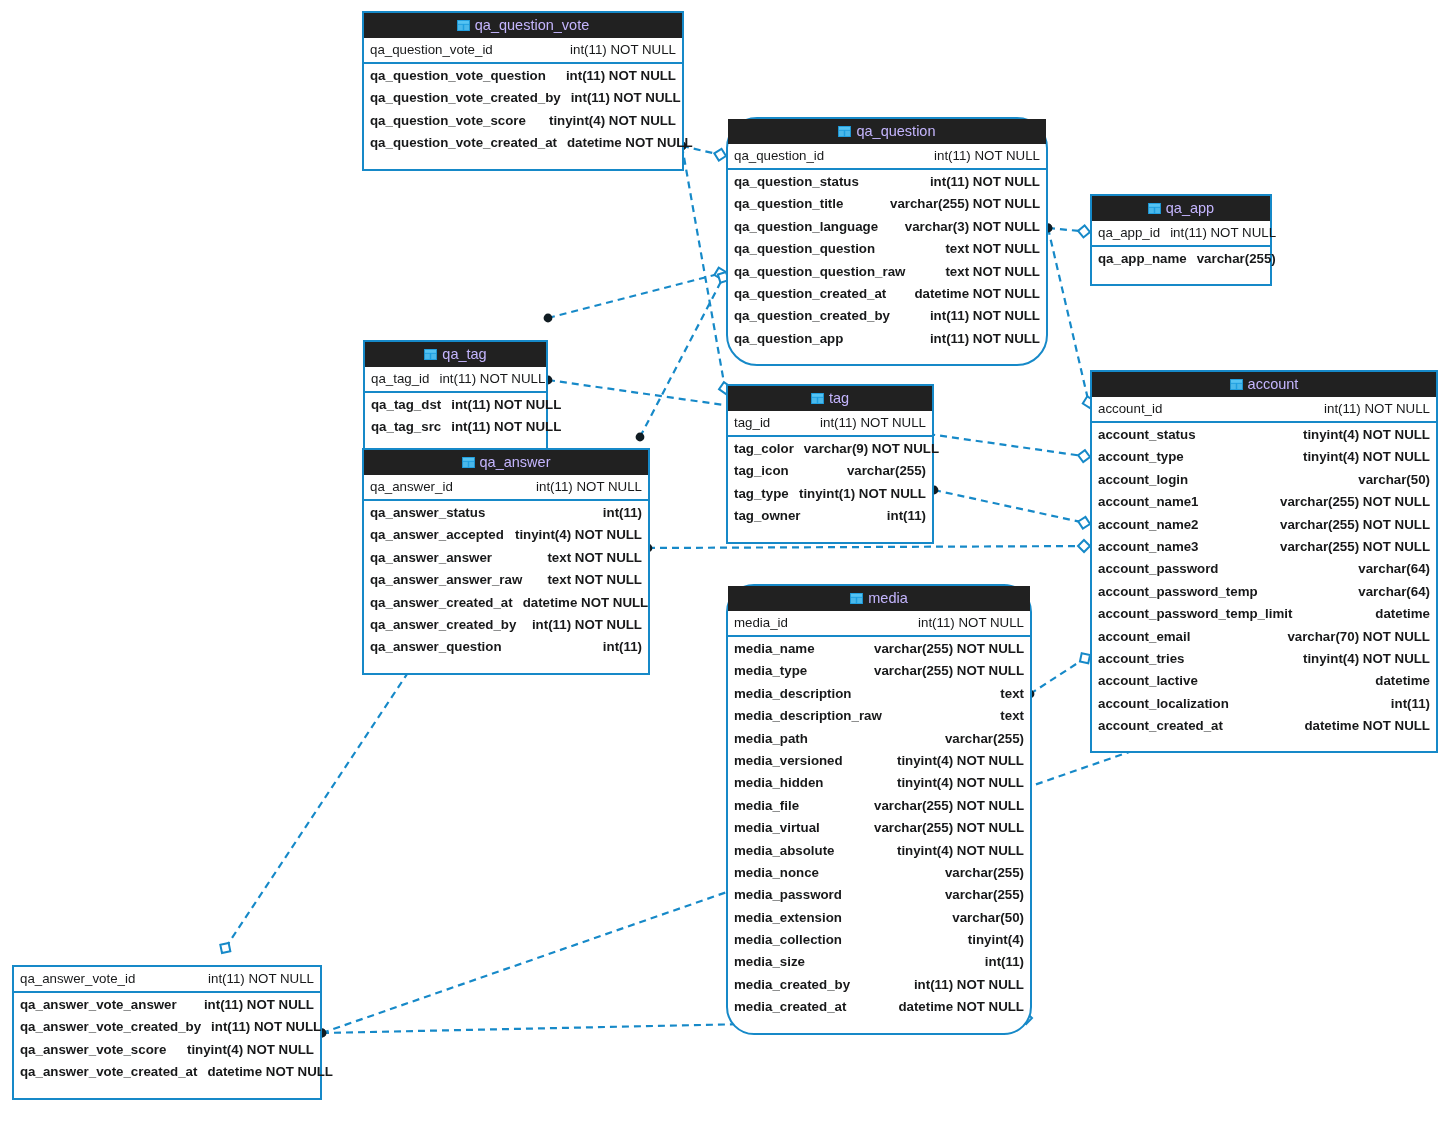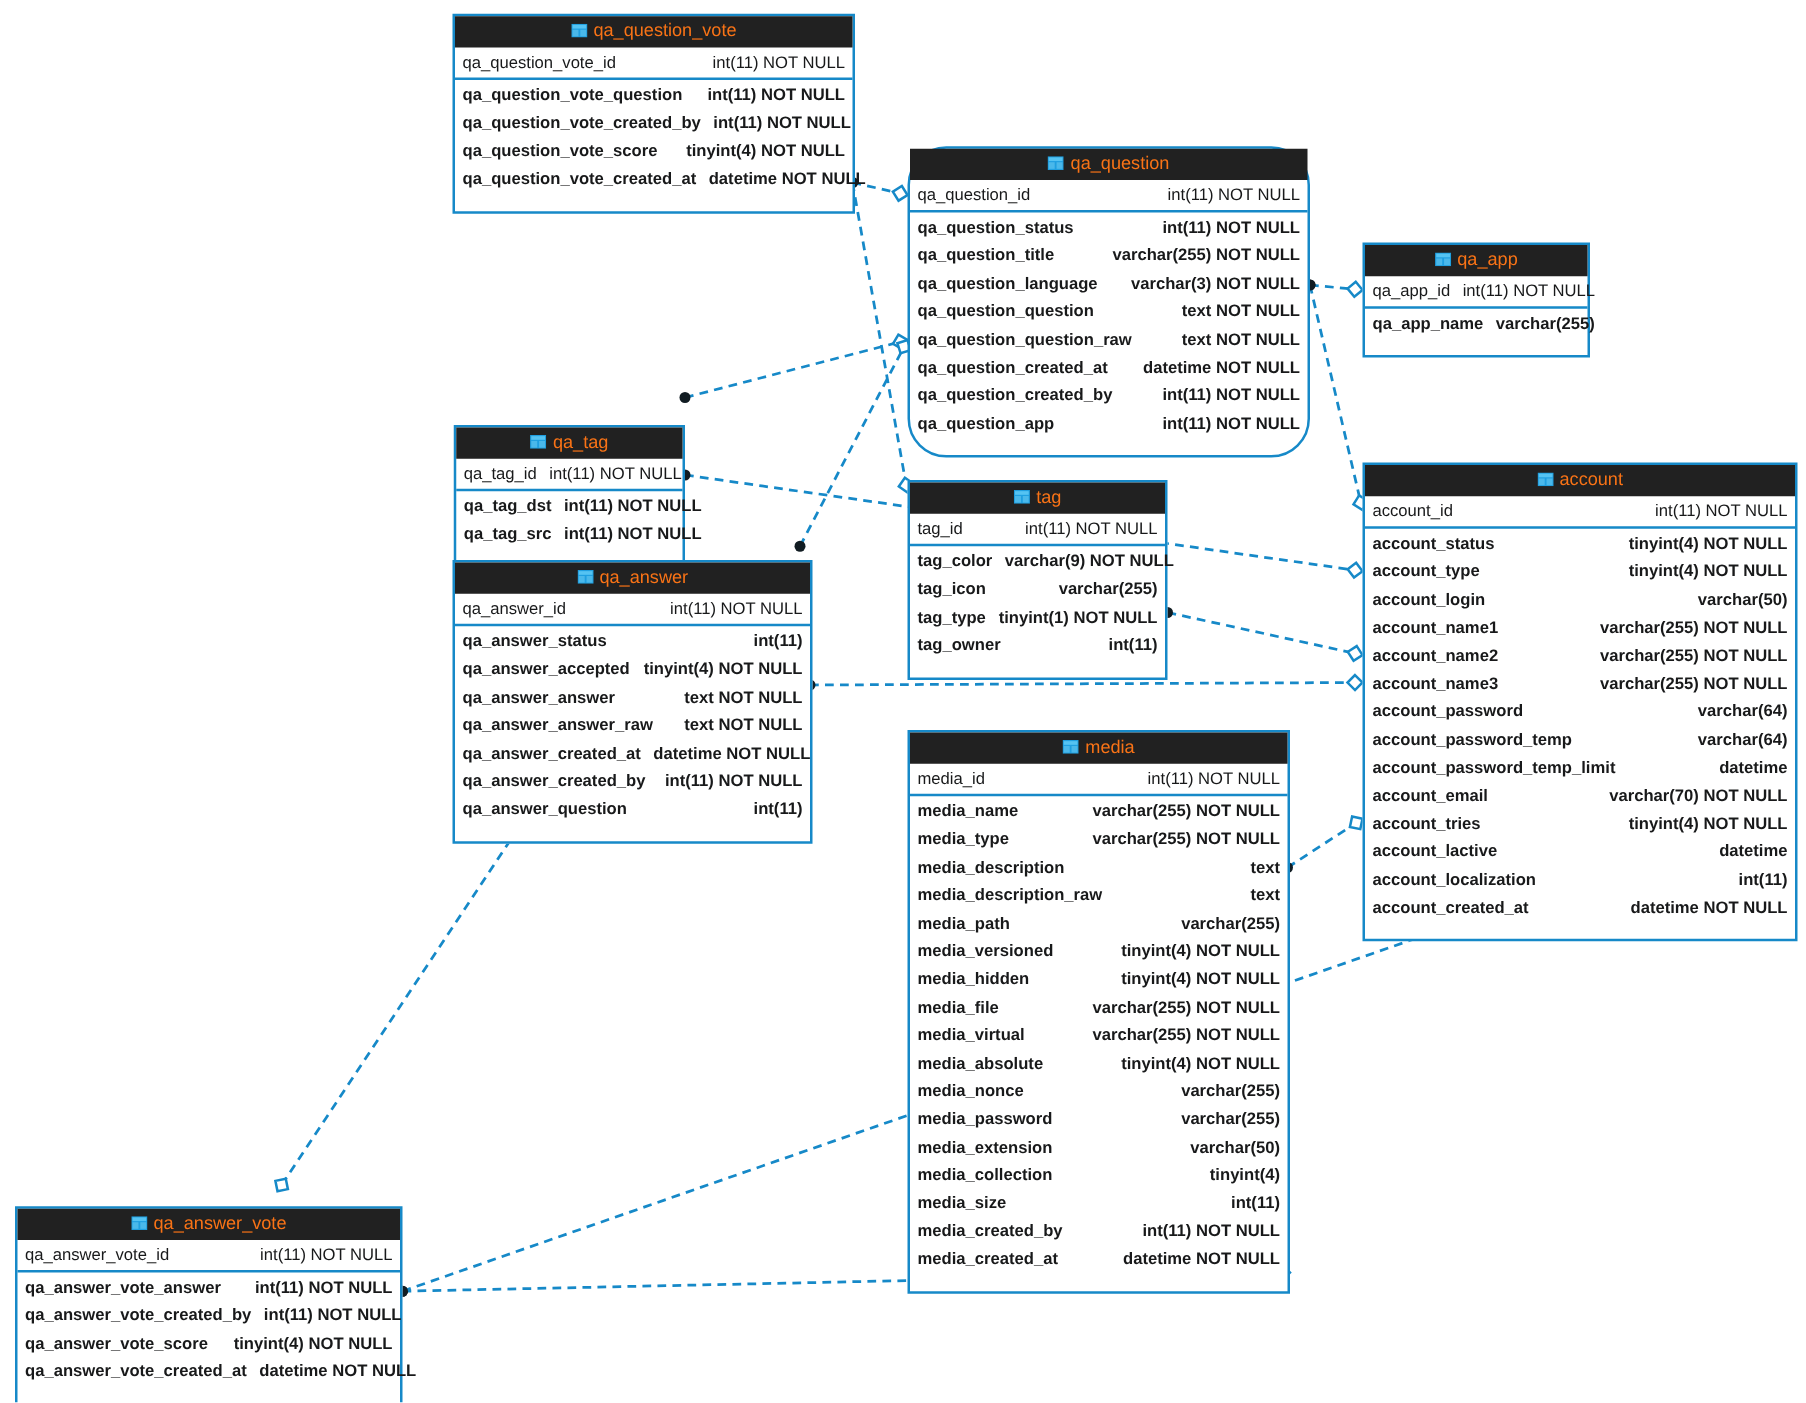--- a/index.html
+++ b/index.html
@@ -22,21 +22,21 @@
   }
   .entity{
     position:absolute;
     background:#ffffff;
     border:2px solid #1689c8;
     box-sizing:border-box;
     z-index:5;
   }
   .ent-header{
     background:#212121;
-    color:#f97316;
+    color:#c4b5fd;
     font-size:14.5px;
     height:25px;
     line-height:25px;
     text-align:center;
     white-space:nowrap;
     position:relative;
   }
   .ent-header .tbl-icon{
     display:inline-block;
     width:13px;
@@ -401,21 +401,21 @@
         <div class="row">
           <span class="col-name">qa_answer_created_by</span>
           <span class="col-type">int(11) NOT NULL</span>
         </div>
         <div class="row">
           <span class="col-name">qa_answer_question</span>
           <span class="col-type">int(11)</span>
         </div>
       </div>
     </div>
-    <div class="entity" style="left: 726px; top: 584px; width: 306px;">
+    <div class="entity" style="left: 726px; top: 584px; width: 306px; border-radius: 28px;">
       <div class="ent-header"><svg viewBox="0 0 14 12" class="tbl-icon">
           <rect x="0" y="0" width="14" height="12" fill="#1f9fe0"></rect>
           <rect x="1" y="1" width="12" height="3.2" fill="#55c3f2"></rect>
           <rect x="1" y="5.2" width="5.2" height="5.8" fill="#4ab8ea"></rect>
           <rect x="7.8" y="5.2" width="5.2" height="5.8" fill="#4ab8ea"></rect>
         </svg><span>media</span></div>
       <div class="pk-block">
         <div class="row pk">
           <span class="col-name">media_id</span>
           <span class="col-type">int(11) NOT NULL</span>
@@ -486,26 +486,20 @@
           <span class="col-name">media_created_by</span>
           <span class="col-type">int(11) NOT NULL</span>
         </div>
         <div class="row">
           <span class="col-name">media_created_at</span>
           <span class="col-type">datetime NOT NULL</span>
         </div>
       </div>
     </div>
     <div class="entity" style="left: 12px; top: 965px; width: 310px;">
-      <div class="ent-header"><svg viewBox="0 0 14 12" class="tbl-icon">
-          <rect x="0" y="0" width="14" height="12" fill="#1f9fe0"></rect>
-          <rect x="1" y="1" width="12" height="3.2" fill="#55c3f2"></rect>
-          <rect x="1" y="5.2" width="5.2" height="5.8" fill="#4ab8ea"></rect>
-          <rect x="7.8" y="5.2" width="5.2" height="5.8" fill="#4ab8ea"></rect>
-        </svg><span>qa_answer_vote</span></div>
       <div class="pk-block">
         <div class="row pk">
           <span class="col-name">qa_answer_vote_id</span>
           <span class="col-type">int(11) NOT NULL</span>
         </div>
       </div>
       <div class="fields">
         <div class="row">
           <span class="col-name">qa_answer_vote_answer</span>
           <span class="col-type">int(11) NOT NULL</span>

